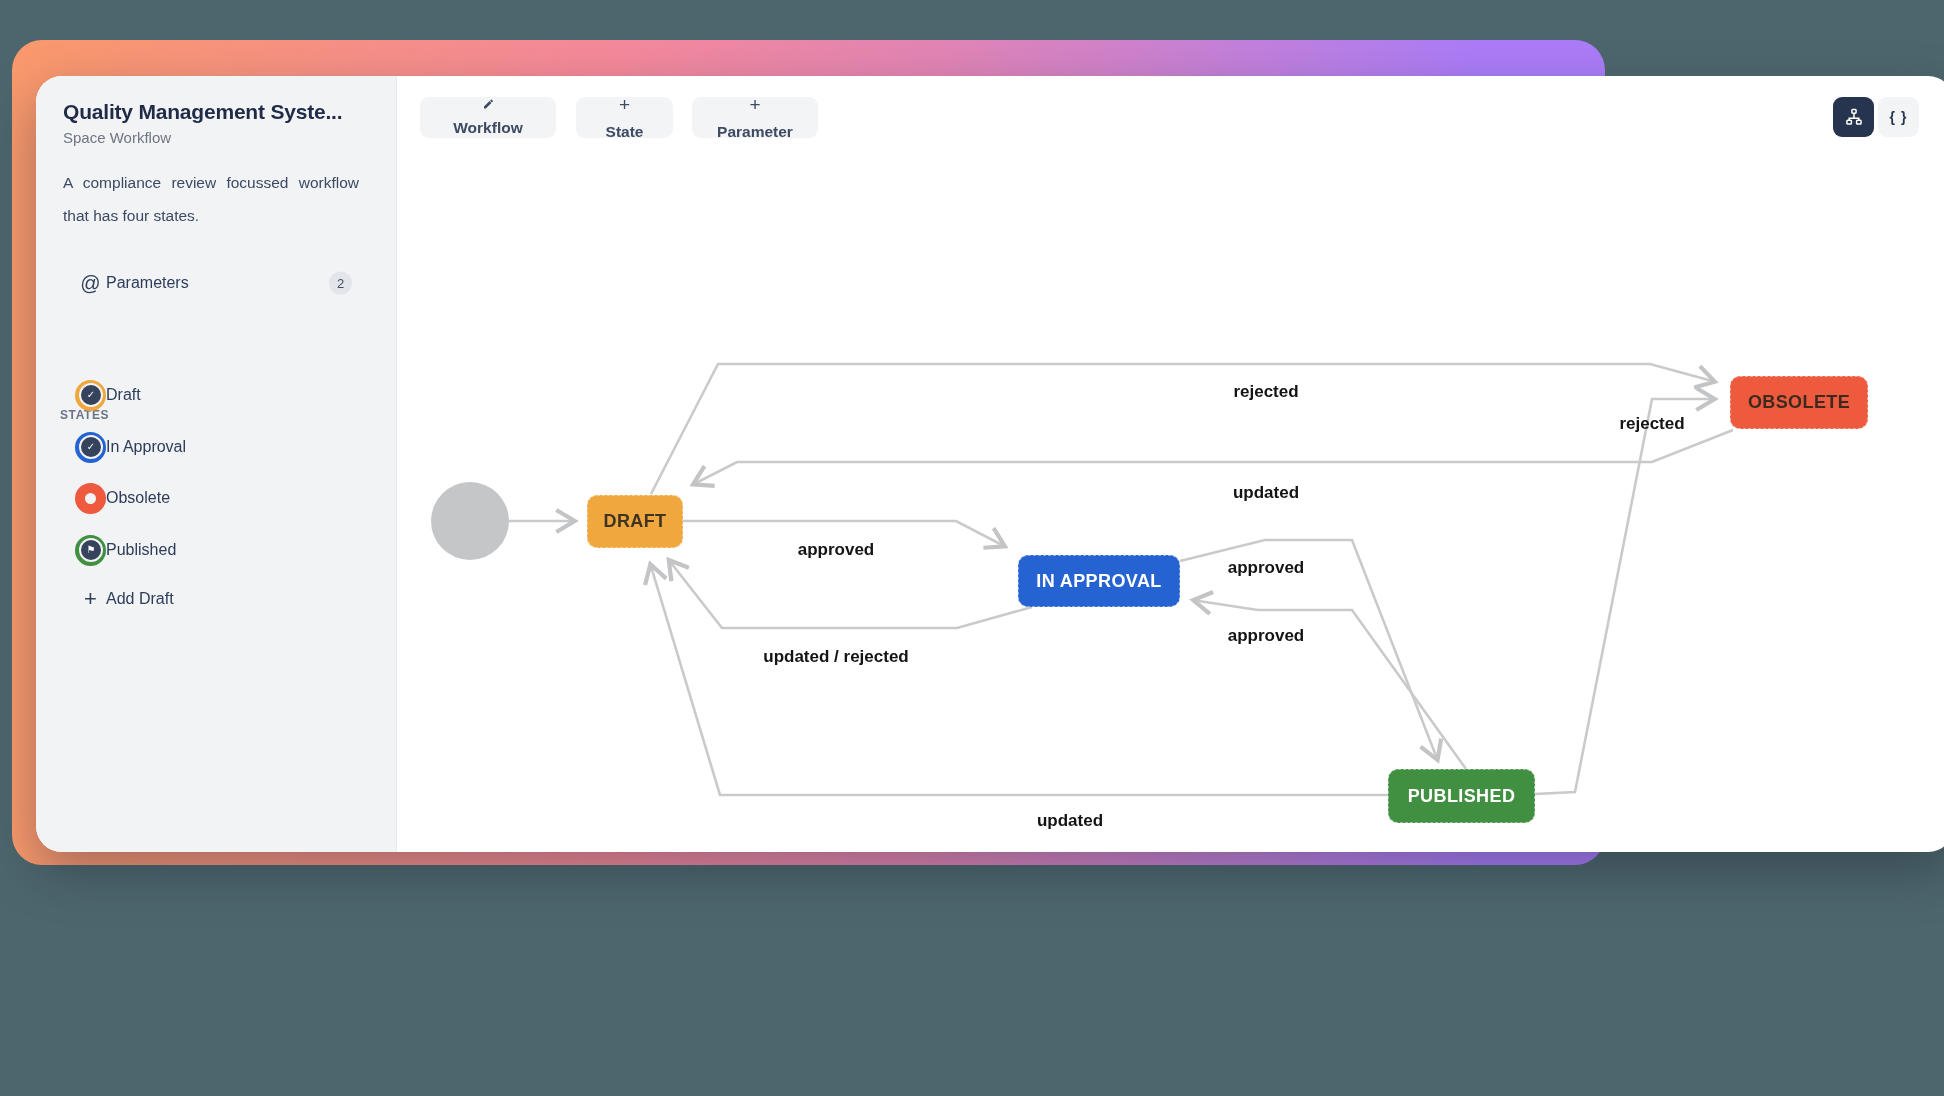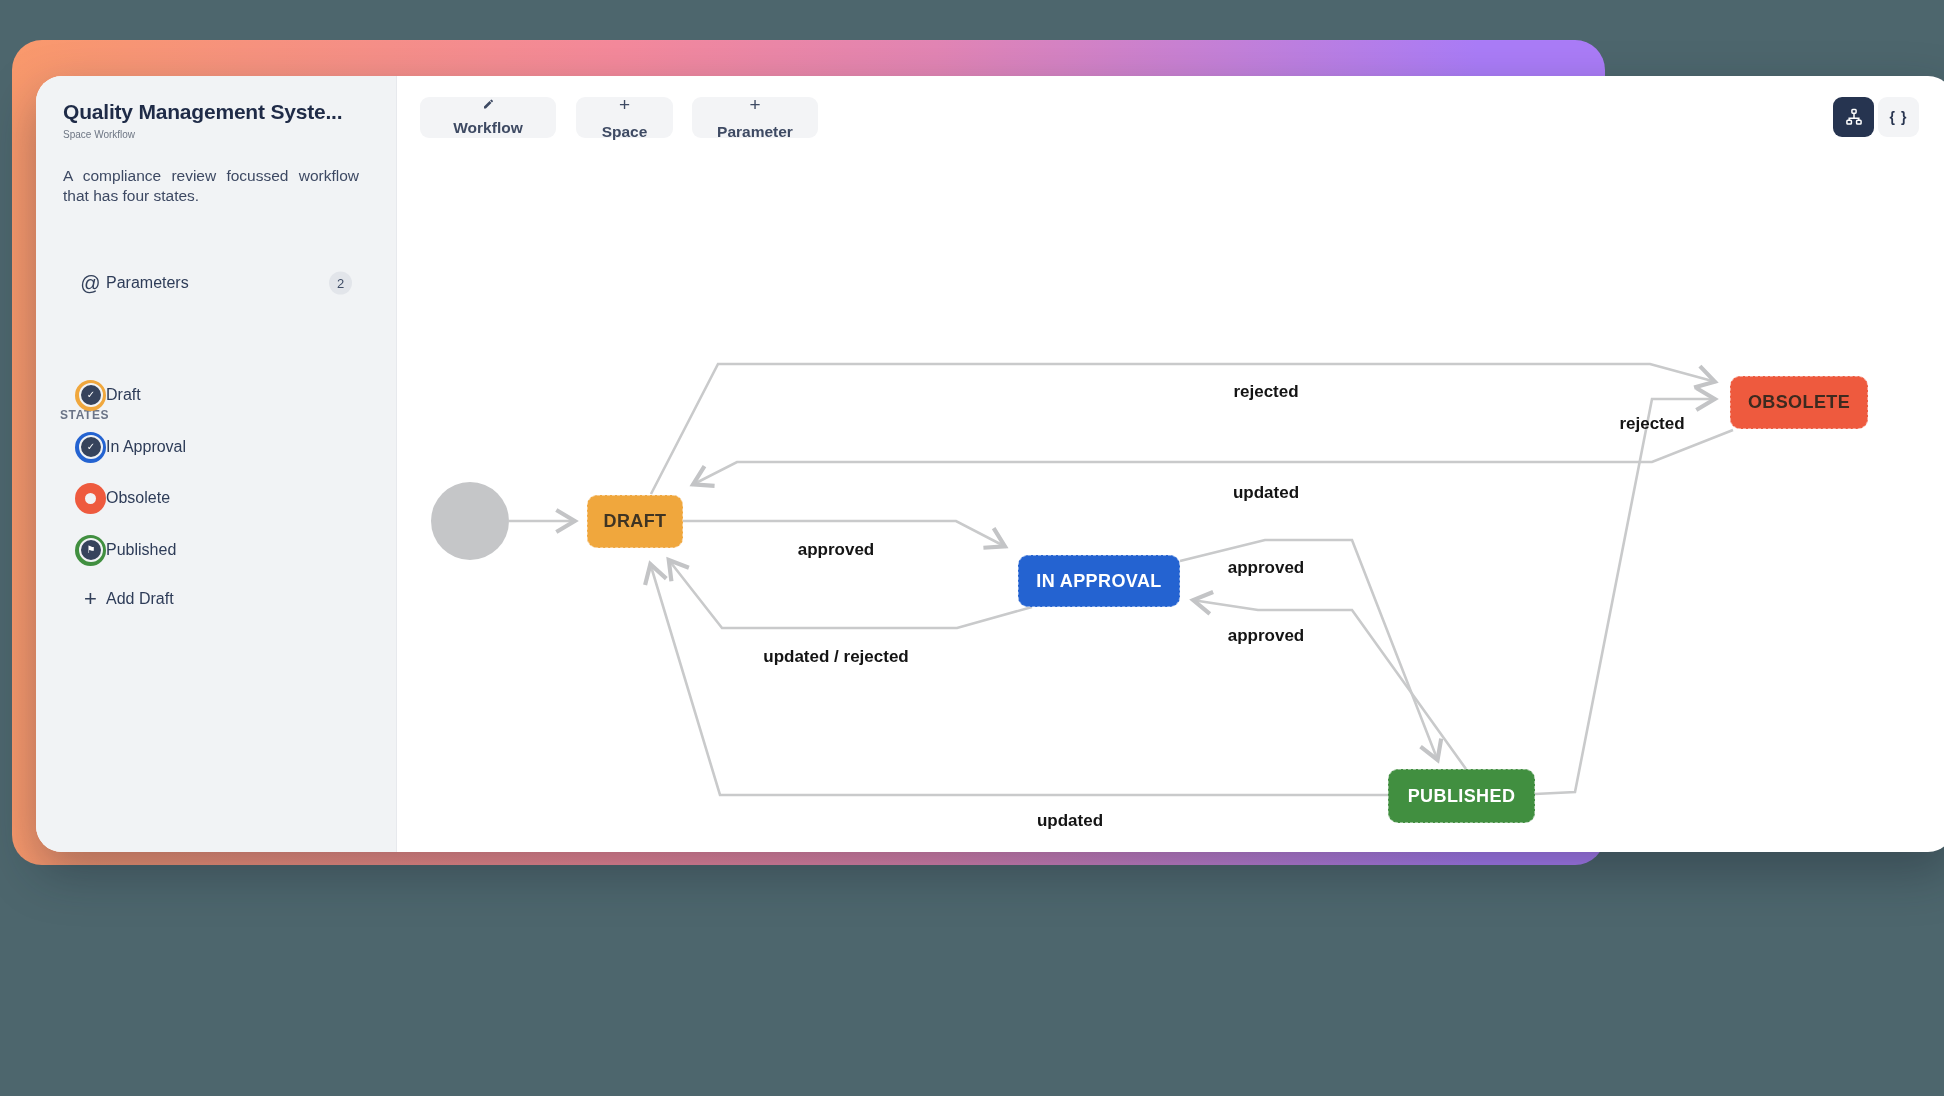--- a/index.html
+++ b/index.html
@@ -7,22 +7,22 @@
          font-family:"Liberation Sans",sans-serif;}
   .gradient-bar{position:absolute;left:12px;top:40px;width:1593px;height:825px;border-radius:30px;
          background:linear-gradient(90deg,#f9996c 0%,#f4899b 38%,#e285b4 58%,#aa7cf7 92%);}
   .card{position:absolute;left:36px;top:76px;width:1905px;height:776px;background:#ffffff;
         border-radius:26px;box-shadow:0 20px 50px rgba(20,30,40,.35);overflow:hidden;z-index:1;padding-left:13px;}
   
   .sidebar{position:absolute;left:0;top:0;bottom:0;width:360px;background:#f1f3f5;
            border-right:1px solid #e7e9ed;}
   .sb-title{position:absolute;left:27px;top:24px;width:310px;font-size:21px;font-weight:700;
             color:#1f2b47;letter-spacing:-.2px;white-space:nowrap;overflow:hidden;}
-  .sb-subtitle{position:absolute;left:27px;top:53px;font-size:10px;font-weight:400;color:#6e7684;}
-  .sb-desc{position:absolute;left:27px;top:90px;width:296px;font-size:15.5px;line-height:20px;
+  .sb-subtitle{position:absolute;left:27px;top:53px;font-size:15px;font-weight:400;color:#6e7684;}
+  .sb-desc{position:absolute;left:27px;top:90px;width:296px;font-size:15.5px;line-height:33px;
            color:#3d4963;text-align:justify;text-align-last:left;}
   .sb-row{position:absolute;left:0;width:100%;height:44px;display:flex;align-items:center;
           padding:0 0 0 39px;box-sizing:border-box;cursor:pointer;}
   .sb-row .ic{width:31px;display:flex;justify-content:center;align-items:center;flex:none;}
   .sb-row .lbl{font-size:16px;color:#2e3c58;}
   .at-glyph{font-size:20px;color:#33405a;}
   .count-pill{position:absolute;right:44px;top:50%;transform:translateY(-50%);
               min-width:23px;height:23px;border-radius:12px;background:#e2e5ea;color:#3f4d66;
               font-size:13px;display:flex;align-items:center;justify-content:center;padding:0 4px;box-sizing:border-box;}
   .sb-states-header{position:absolute;left:24px;top:332px;font-size:12px;font-weight:700;
@@ -123,21 +123,21 @@
 
     <button class="toolbar-btn" style="left:384px;width:136px;">
       <svg width="15" height="15" viewBox="0 0 24 24">
         <path fill="#3e4a63" d="M3 17.2V21h3.8L17.8 9.9l-3.7-3.7L3 17.2zM20.7 7a1 1 0 0 0 0-1.4l-2.3-2.3a1 1 0 0 0-1.4 0l-1.8 1.8 3.7 3.7L20.7 7z"></path>
       </svg>
       <span>Workflow</span>
     </button>
 
     <button class="toolbar-btn" style="left:540px;width:97px;">
       <span class="btn-plus">+</span>
-      <span>Space</span>
+      <span>State</span>
     </button>
 
     <button class="toolbar-btn" style="left:656px;width:126px;">
       <span class="btn-plus">+</span>
       <span>Parameter</span>
     </button>
 
     <button class="toggle-btn toggle-dark" style="left:1797px;">
       <svg width="20" height="20" viewBox="0 0 24 24">
         <g fill="none" stroke="#ffffff" stroke-width="1.8">

